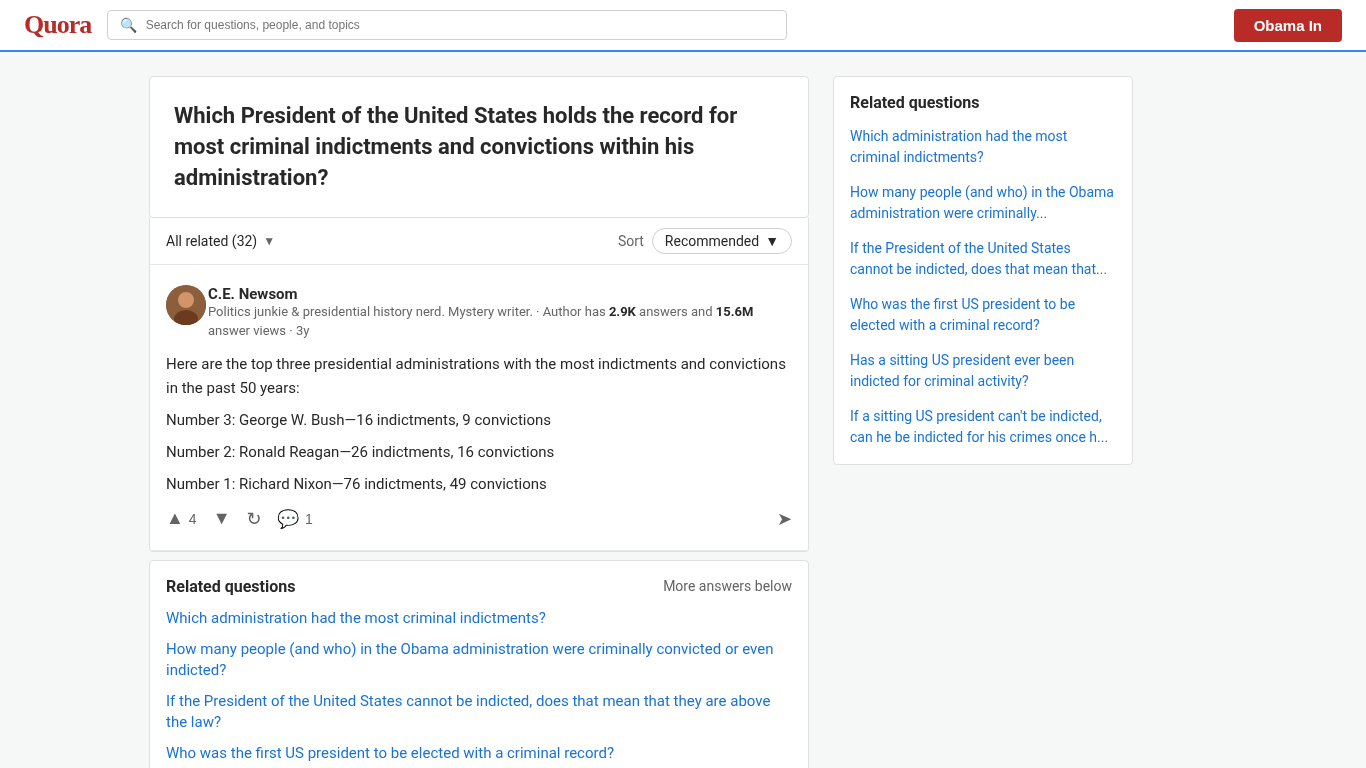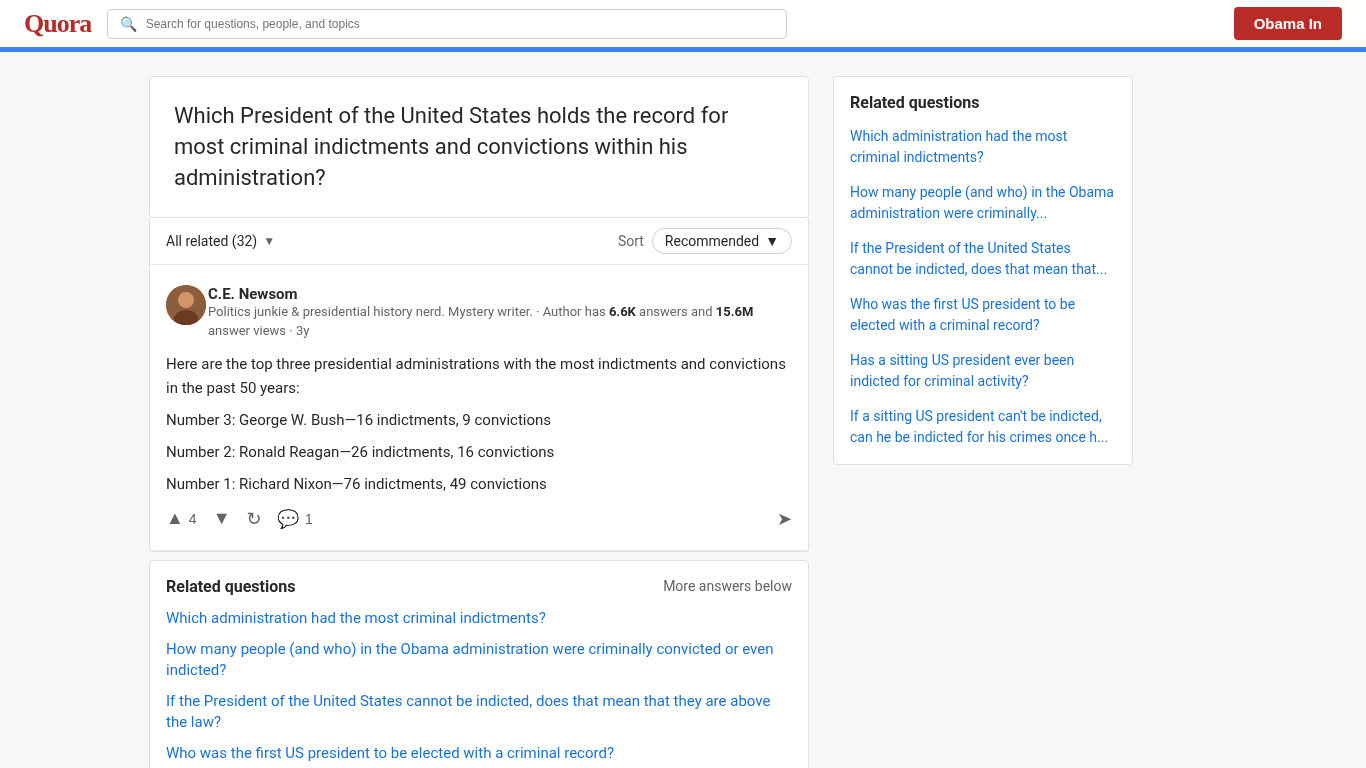--- a/index.html
+++ b/index.html
@@ -6,21 +6,21 @@
     body {
       font-family: -apple-system, BlinkMacSystemFont, 'Segoe UI', Roboto, sans-serif;
       background: #f6f7f7;
       color: #282829;
       font-size: 15px;
     }
 
     
     .header {
       background: #fff;
-      border-bottom: 5px solid #3b82f6;
+      border-bottom: 2px solid #3b82f6;
       display: flex;
       align-items: center;
       padding: 0 24px;
       height: 52px;
       position: sticky;
       top: 0;
       z-index: 100;
     }
     .logo {
       font-size: 26px;
@@ -86,21 +86,21 @@
     
     .question-box {
       background: #fff;
       border: 1px solid #e0e0e0;
       border-radius: 4px;
       padding: 24px;
       margin-bottom: 0;
     }
     .question-title {
       font-size: 22px;
-      font-weight: 400;
+      font-weight: 700;
       color: #282829;
       line-height: 1.4;
     }
 
     
     .answers-section {
       background: #fff;
       border: 1px solid #e0e0e0;
       border-top: none;
       border-radius: 0 0 4px 4px;
@@ -332,21 +332,21 @@
               <svg width="40" height="40" viewBox="0 0 40 40">
                 <circle cx="20" cy="20" r="20" fill="#8B5E3C"></circle>
                 <circle cx="20" cy="15" r="8" fill="#D2956A"></circle>
                 <ellipse cx="20" cy="34" rx="12" ry="9" fill="#6B3A1F"></ellipse>
               </svg>
             </div>
           </div>
           <div class="author-info">
             <div class="author-name">C.E. Newsom</div>
             <div class="author-bio">
-              <span>Politics junkie &amp; presidential history nerd. Mystery writer. · Author has </span><strong>6.6K</strong><span> answers and </span><strong>15.6M</strong><span> answer views · 3y</span>
+              <span>Politics junkie &amp; presidential history nerd. Mystery writer. · Author has </span><strong>2.9K</strong><span> answers and </span><strong>15.6M</strong><span> answer views · 3y</span>
             </div>
           </div>
         </div>
 
         <div class="answer-text">
           <p>Here are the top three presidential administrations with the most indictments and convictions in the past 50 years:</p>
           <p>Number 3: George W. Bush—16 indictments, 9 convictions</p>
           <p>Number 2: Ronald Reagan—26 indictments, 16 convictions</p>
           <p>Number 1: Richard Nixon—76 indictments, 49 convictions</p>
         </div>

